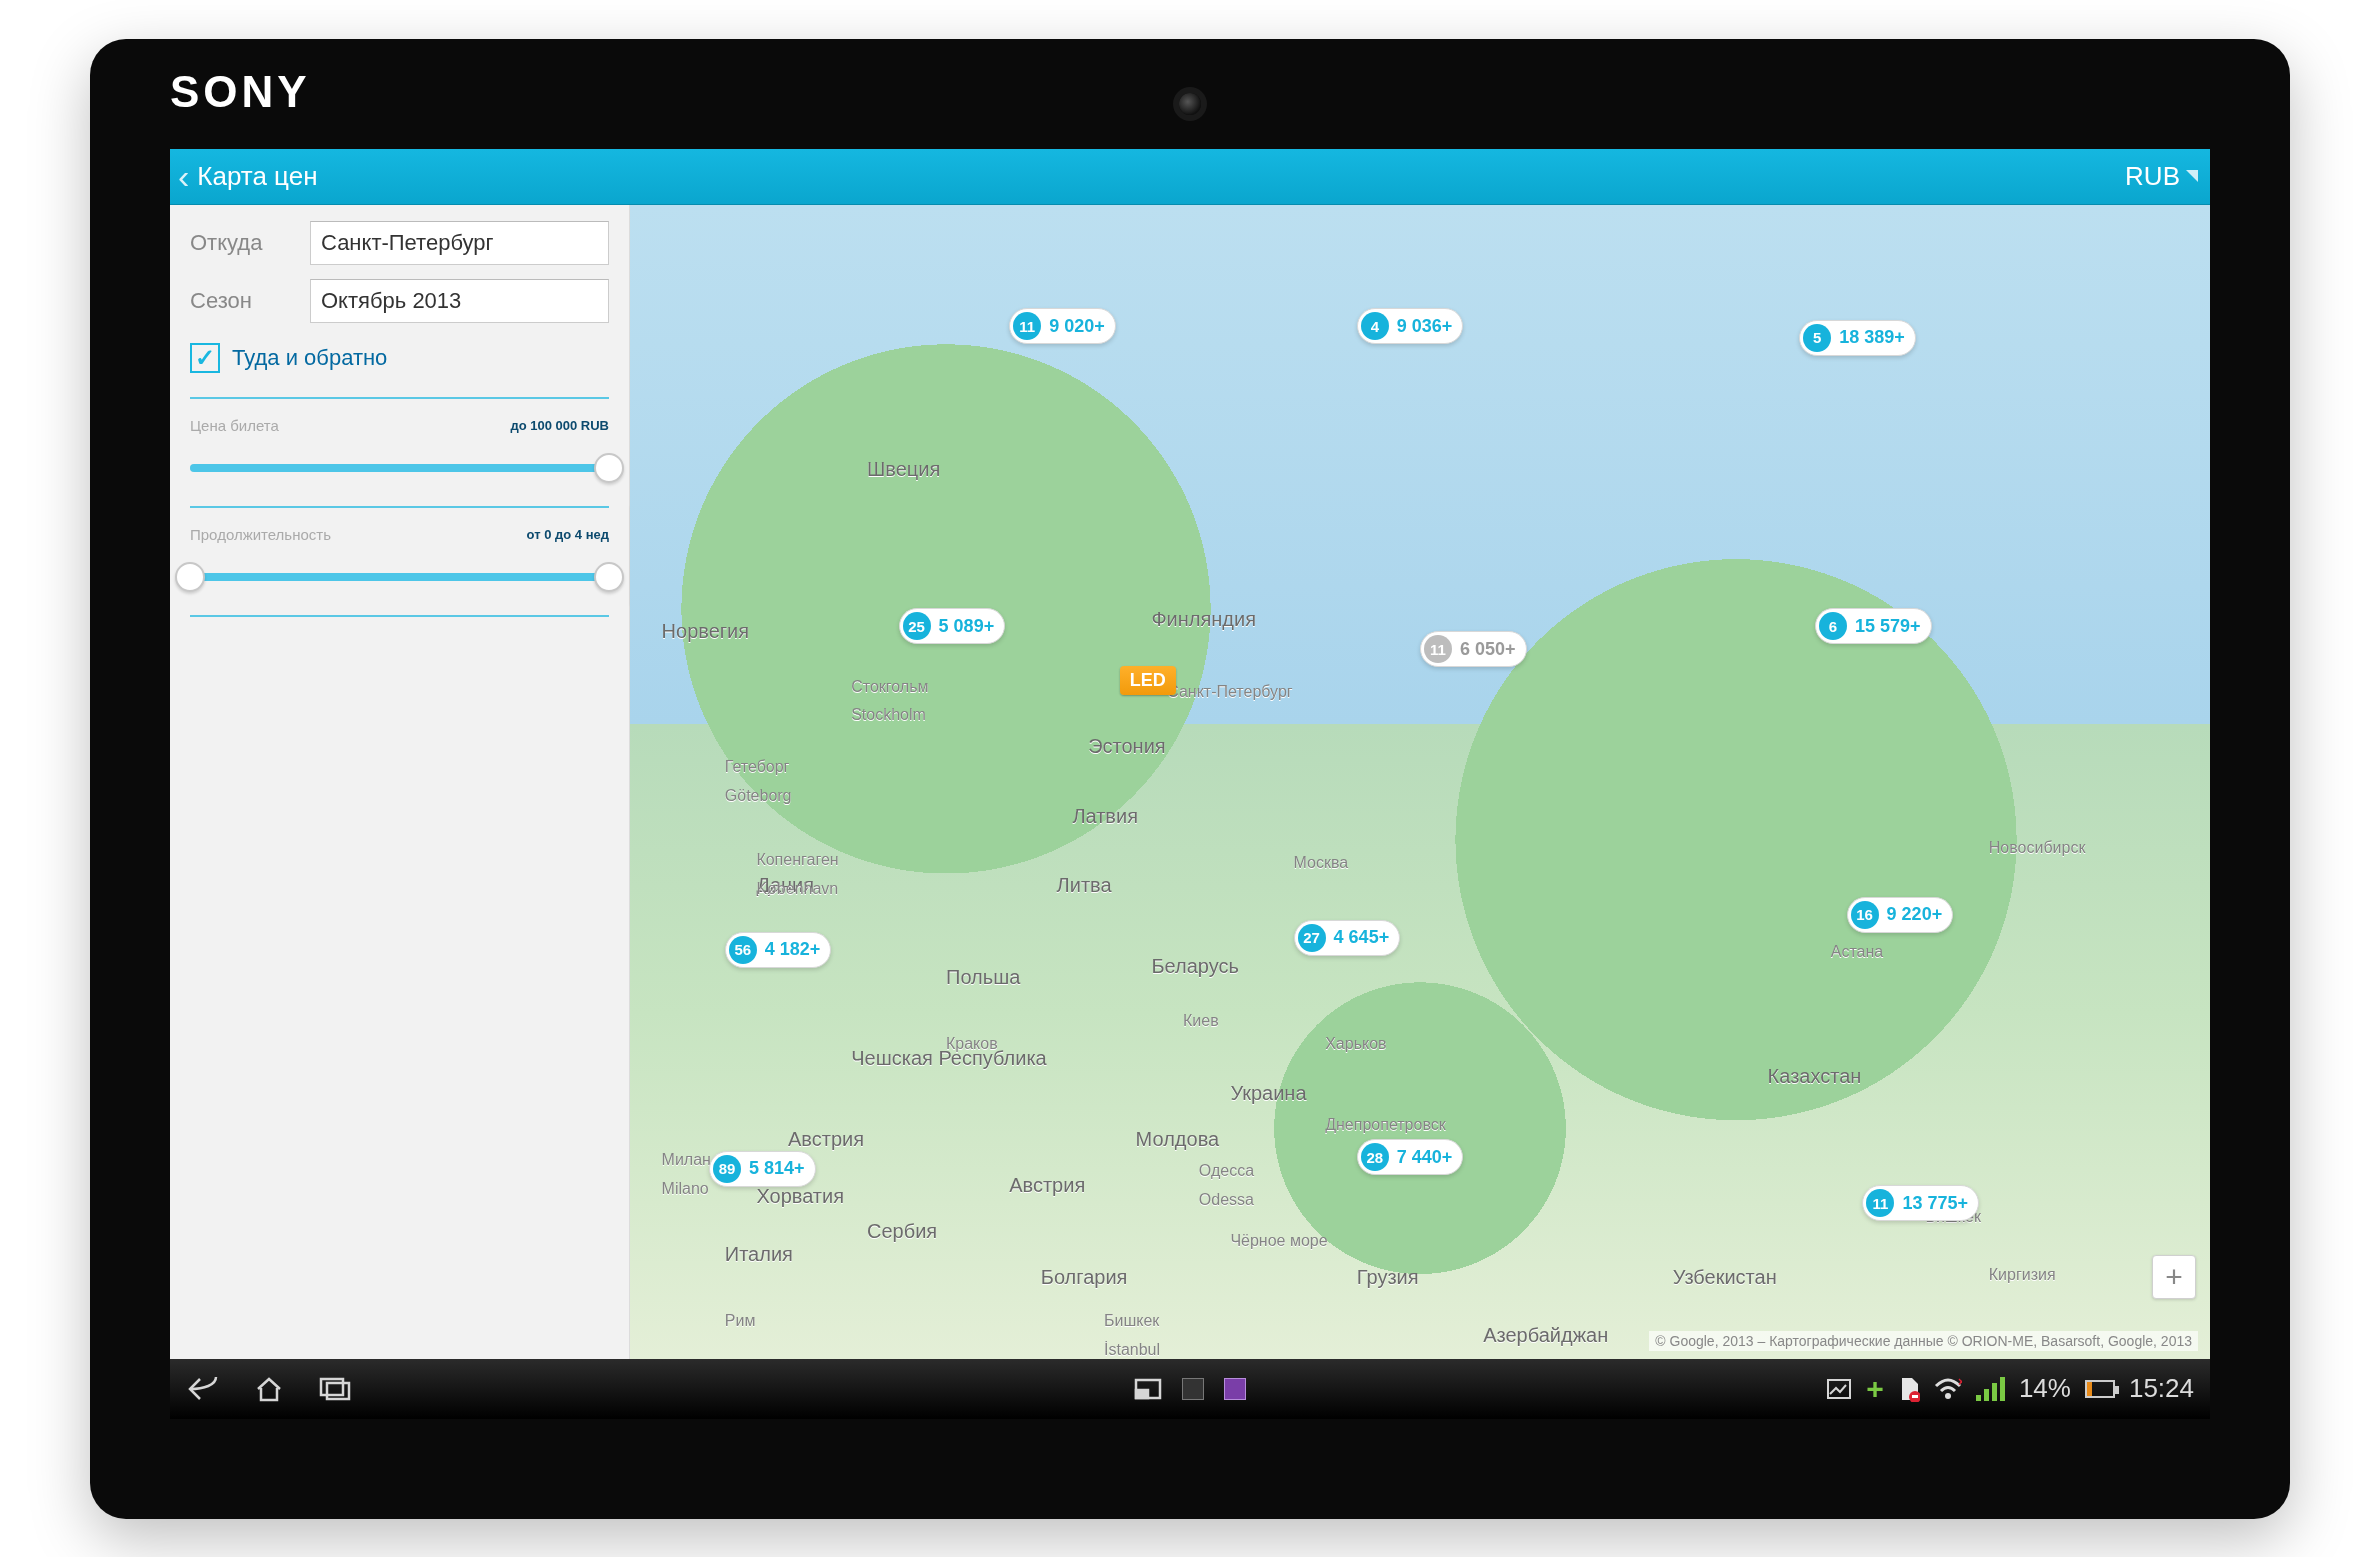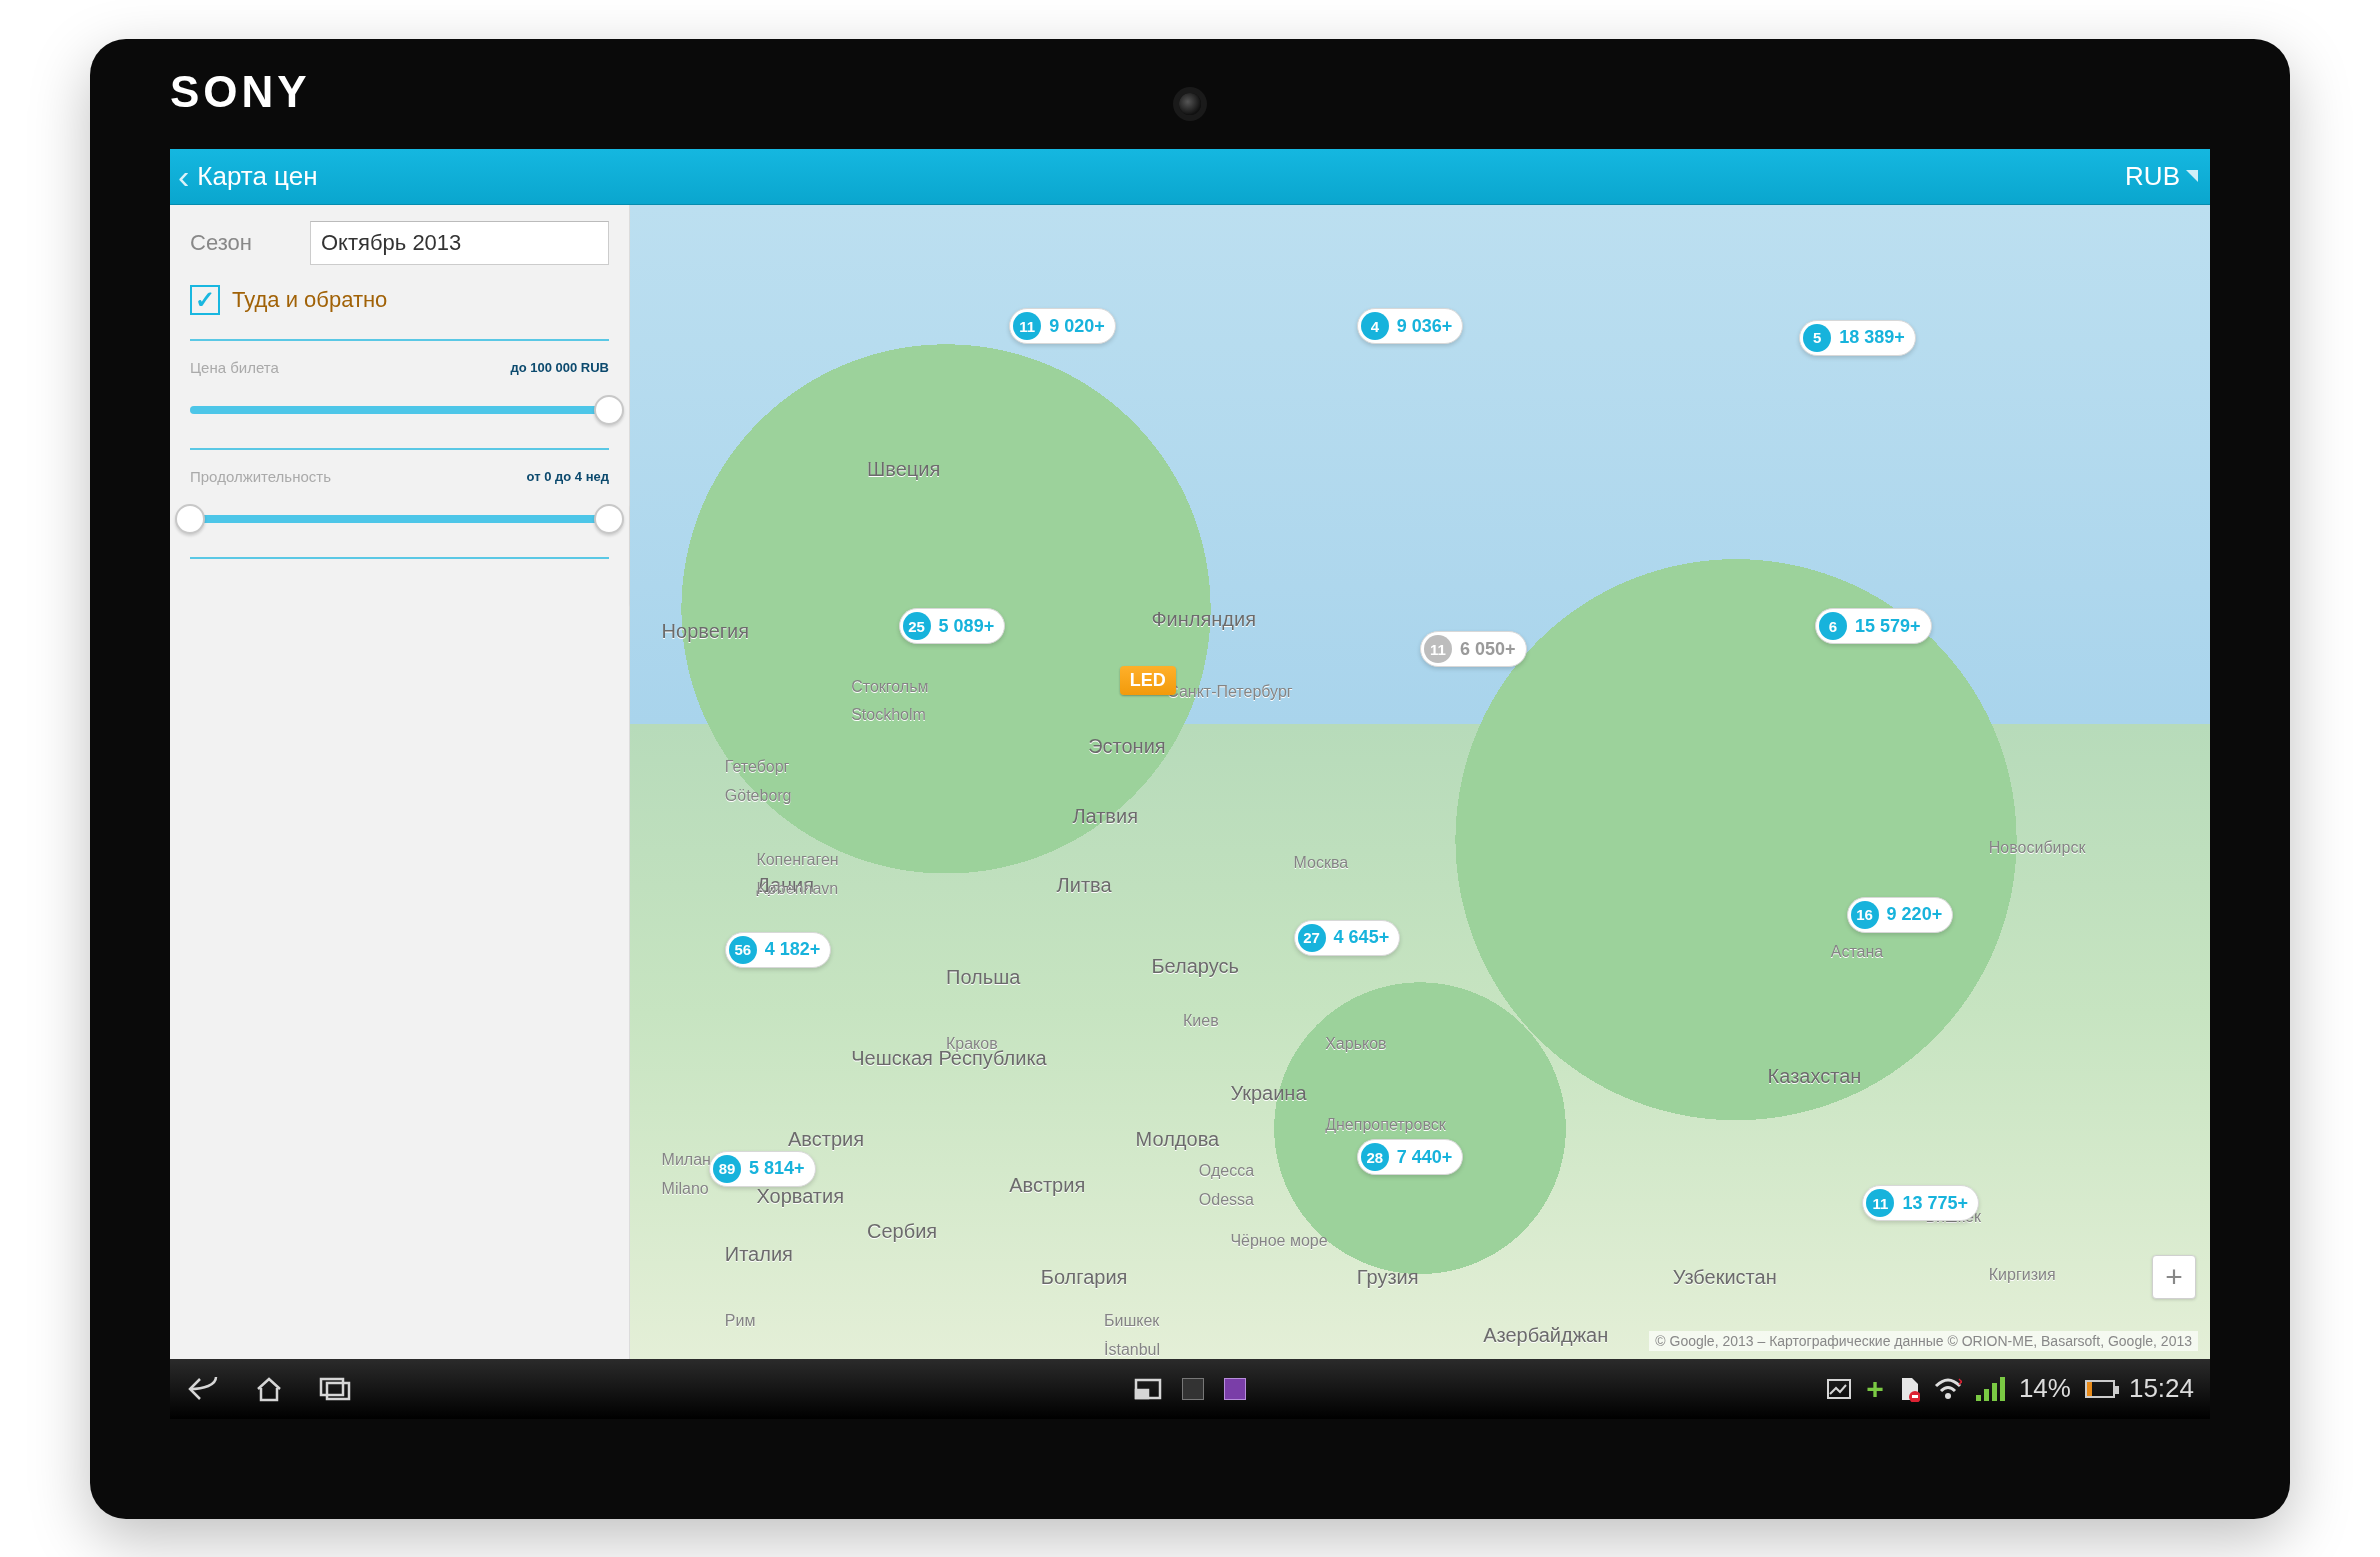--- a/index.html
+++ b/index.html
@@ -71,21 +71,21 @@
     border:1px solid #ccc; border-top-color:#bbb;
     padding:0 10px; font-size:22px; color:#333;
     display:flex; align-items:center;
   }
   .check-row { display:flex; align-items:center; gap:12px; padding:6px 0;}
   .checkbox {
     width:30px; height:30px; border:2px solid #19b7e0;
     display:flex; align-items:center; justify-content:center;
     color:#19b7e0; font-size:24px; font-weight:700;
   }
-  .check-label { font-size:22px; color:#a16207;}
+  .check-label { font-size:22px; color:#0369a1;}
   .divider { height:2px; background:#19b7e0; opacity:.7; margin:4px 0;}
   .sec-row { display:flex; justify-content:space-between; align-items:center;}
   .sec-label { font-size:15px; color:#aaa;}
   .sec-value { font-size:13px; font-weight:700; color:#0c4a6e;}
 
   .slider {
     position:relative; height:40px; display:flex; align-items:center;
   }
   .track { flex:1; height:8px; background:#e0e0e0; border-radius:4px; position:relative;}
   .fill  { position:absolute; top:0; left:0; height:8px; background:#4dc6e8; border-radius:4px;}
@@ -204,20 +204,26 @@
       <div class="topbar-right">
         <span>RUB</span>
         <span class="tri-down"></span>
       </div>
     </div>
 
     <div class="main">
 
       <div class="panel">
 
+        <div class="field-row">
+          <div class="field-label">Откуда</div>
+          <div class="field-input">
+            <span>Санкт-Петербург</span>
+          </div>
+        </div>
 
         <div class="field-row">
           <div class="field-label">Сезон</div>
           <div class="field-input">
             <span>Октябрь 2013</span>
           </div>
         </div>
 
         <div class="check-row">
           <div class="checkbox">✓</div>

